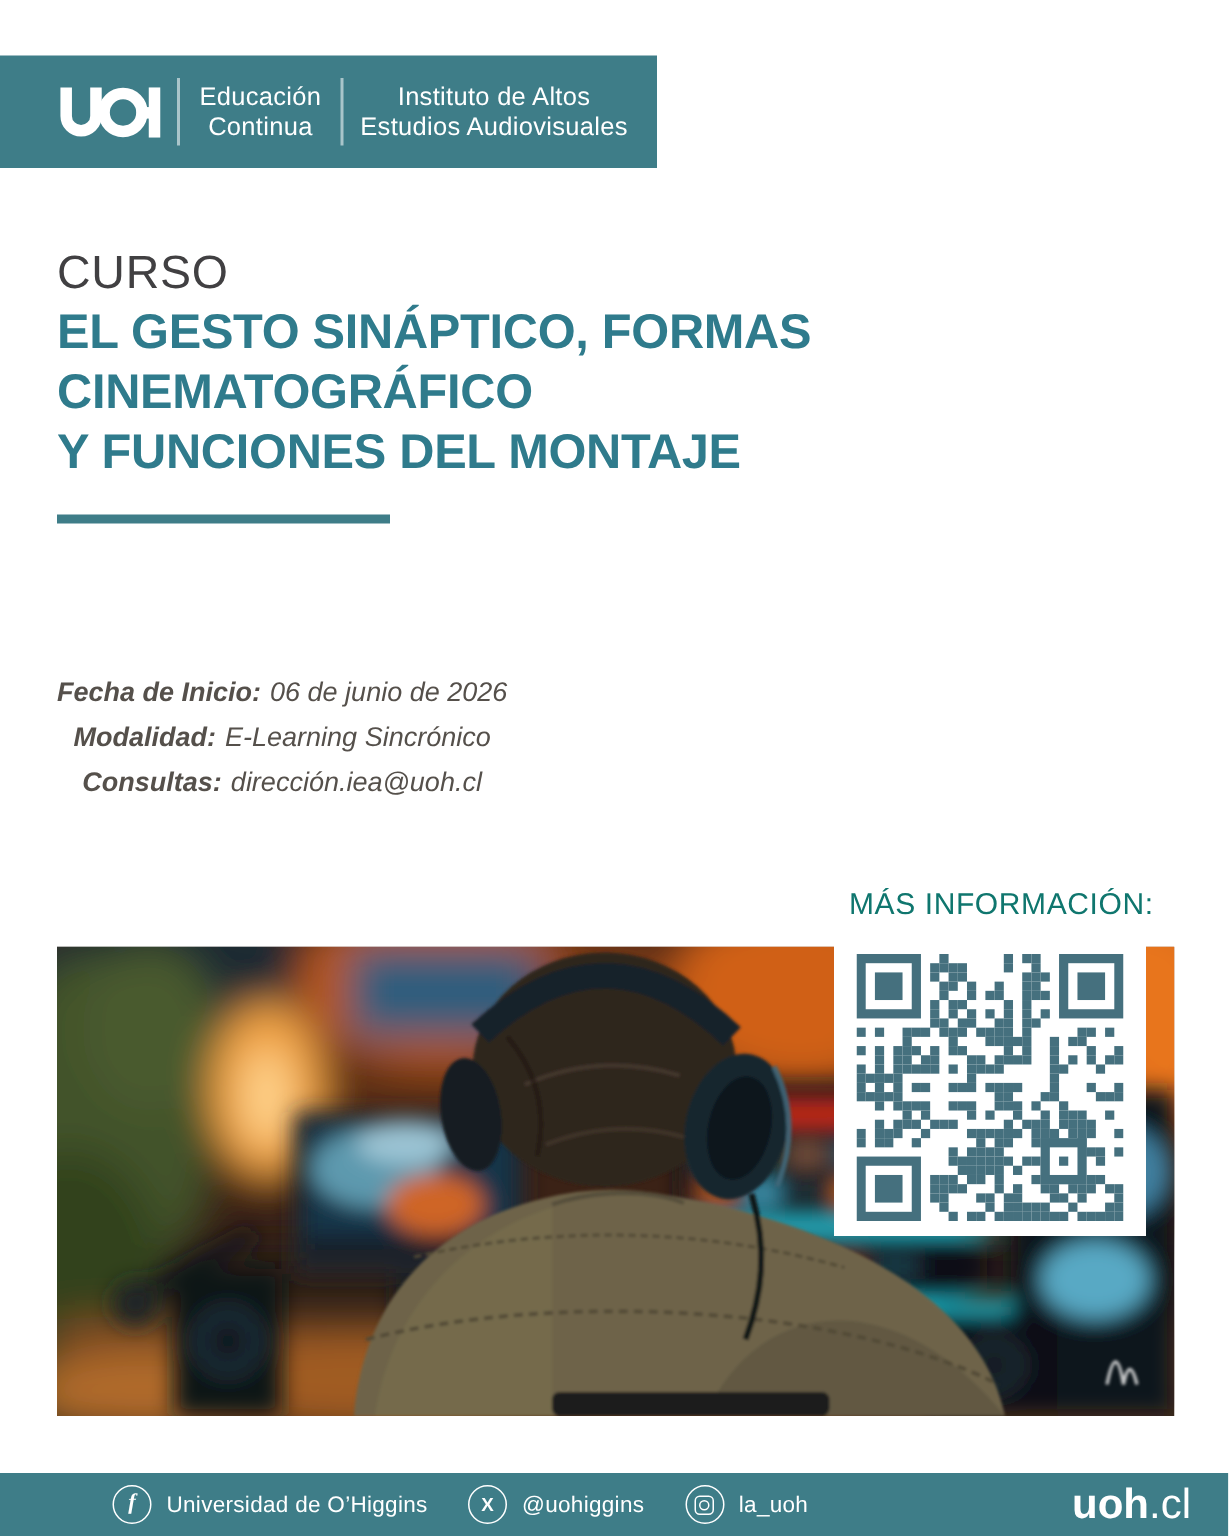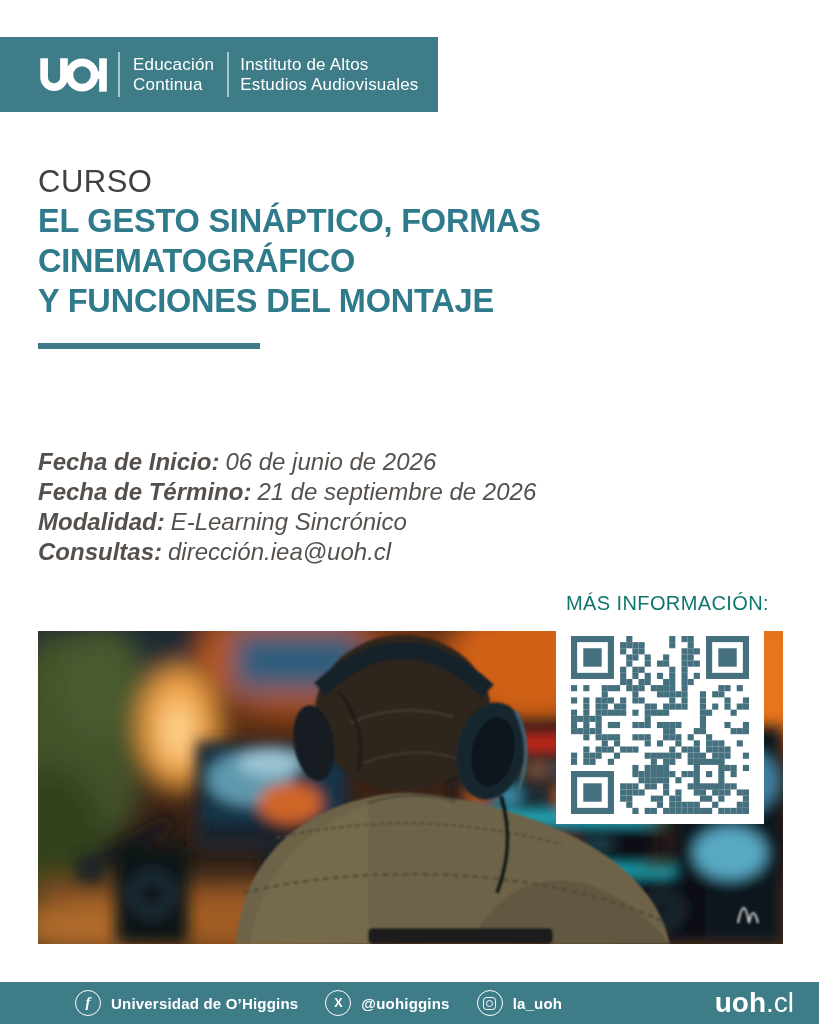--- a/index.html
+++ b/index.html
@@ -10,38 +10,38 @@
 
   
   .header-bar {
     position:absolute; left:0; top:37px; width:438px; height:75px;
     background:#3e7d88; display:flex; align-items:center;
   }
   .logo-wrap { margin-left:36px; width:74px; height:42px; flex:none; }
   .hdr-sep { width:2px; height:45px; background:#a9c5ca; flex:none; }
   .sep1 { margin-left:8px; margin-right:13px; }
   .sep2 { margin-left:13px; margin-right:11px; }
-  .hdr-unit { color:#ffffff; font-size:17px; line-height:19.5px; letter-spacing:.2px; }
+  .hdr-unit { color:#ffffff; font-size:17px; line-height:19.5px; letter-spacing:.2px;text-align:center; }
 
   
   .kicker {
     position:absolute; left:38px; top:164px;
     font-size:31px; font-weight:300; color:#414042; letter-spacing:.5px;
   }
   .title {
     position:absolute; left:38px; top:201px;
     font-size:32.5px; font-weight:700; color:#2f7b8c; line-height:40px; letter-spacing:-.2px;
   }
   .title-rule { position:absolute; left:38px; top:343px; width:222px; height:6px; background:#3e7d88; }
   .desc {
     position:absolute; left:38px; top:361px; width:752px;
     font-size:19.5px; font-style:italic; color:#55504b; line-height:28px;
   }
   .details { position:absolute; left:38px; top:451px; color:#55504b; }
-  .detail { font-size:24px; font-style:italic; line-height:21px; margin-bottom:9px; }
+  .detail { font-size:18px; font-style:italic; line-height:21px; margin-bottom:9px;text-align:center; }
   .detail b { font-weight:700; margin-right:6px; }
 
   .more-info {
     position:absolute; left:566px; top:592px;
     font-size:20px; color:#0f766e; letter-spacing:.4px;
   }
 
   
   .photo { position:absolute; left:38px; top:631px; width:745px; height:313px; overflow:hidden; }
   .photo svg { display:block; width:745px; height:313px; }
@@ -53,21 +53,21 @@
   }
   .qr-box svg { width:178px; height:178px; display:block; }
 
   
   .footer-bar {
     position:absolute; left:0; top:982px; width:819px; height:42px;
     background:#3e7d88; display:flex; align-items:center; color:#ffffff;
   }
   .social { display:flex; align-items:center; gap:27px; margin-left:75px; }
   .social-item { display:flex; align-items:center; gap:10px; }
-  .social-label { font-size:15px; font-weight:700; letter-spacing:.2px; }
+  .social-label { font-size:15px; font-weight:400; letter-spacing:.2px; }
   .circle-icon {
     width:24px; height:24px; border:1.5px solid #ffffff; border-radius:50%;
     display:flex; align-items:center; justify-content:center; flex:none;
   }
   .glyph-fb { font-family:"Liberation Serif", serif; font-style:italic; font-weight:700; font-size:15px; margin-top:-1px; }
   .glyph-x  { font-size:12.5px; font-weight:700; }
   .ig-square { width:11px; height:11px; border:1.4px solid #ffffff; border-radius:3.5px; display:flex; align-items:center; justify-content:center; }
   .ig-dot { width:5px; height:5px; border:1.3px solid #ffffff; border-radius:50%; }
   .site { position:absolute; right:25px; top:50%; transform:translateY(-50%); font-size:28px; font-weight:400; }
   .site b { font-weight:700; }
@@ -103,23 +103,20 @@
     <div>EL GESTO SINÁPTICO, FORMAS</div>
     <div>CINEMATOGRÁFICO</div>
     <div>Y FUNCIONES DEL MONTAJE</div>
   </div>
   <div class="title-rule"></div>
 
 
   <div class="details">
     <div class="detail">
       <b>Fecha de Inicio:</b><span>06 de junio de 2026</span>
-    </div>
-    <div class="detail">
-      <b>Fecha de Término:</b><span>21 de septiembre de 2026</span>
     </div>
     <div class="detail">
       <b>Modalidad:</b><span>E-Learning Sincrónico</span>
     </div>
     <div class="detail">
       <b>Consultas:</b><span>dirección.iea@uoh.cl</span>
     </div>
   </div>
 
   <div class="more-info">MÁS INFORMACIÓN:</div>

